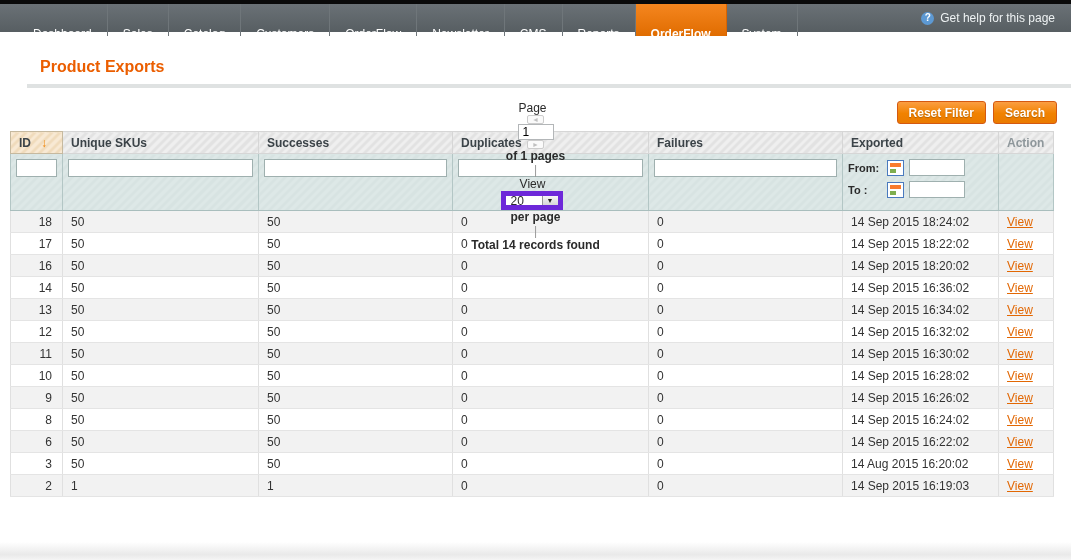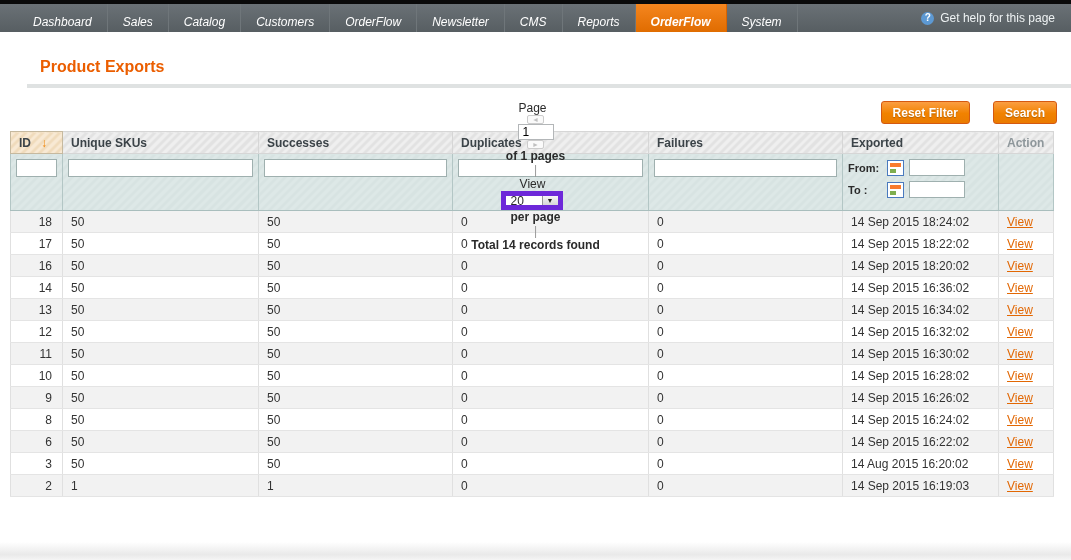--- a/index.html
+++ b/index.html
@@ -3,22 +3,22 @@
 <meta charset="utf-8">
 <style>
   * { margin:0; padding:0; box-sizing:border-box; }
   html,body { width:1071px; height:560px; overflow:hidden; background:#fff;
     font-family:"Liberation Sans", sans-serif; font-size:12px; color:#333; }
 
   
   .topbar { height:4px; background:#0a0a0a; }
   .navbar { height:28px; background:linear-gradient(180deg,#6a7176 0%,#575e62 100%);
     display:flex; align-items:stretch; padding-left:18px; color:#fff; }
-  .nav-item { line-height:28px; padding:4px 15px; border-right:1px solid #6f767a;
-    cursor:pointer; white-space:nowrap;font-style:italic; }
+  .nav-item { line-height:28px; padding:16px 15px; border-right:1px solid #6f767a;
+    cursor:pointer; white-space:nowrap; }
   .nav-item.active { background:linear-gradient(180deg,#f5861f 0%,#e06c00 100%);
     font-weight:bold; border-right:1px solid #d96400; }
   .help { margin-left:auto; display:flex; align-items:center; gap:6px; padding-right:16px;
     color:#eef2f3; cursor:pointer; }
   .help-icon { width:13px; height:13px; border-radius:50%; background:#5d99d3; color:#fff;
     font-size:10px; font-weight:bold; display:inline-flex; align-items:center;
     justify-content:center; line-height:1; }
 
   
   .page-title { margin:26px 0 6px 40px; color:#eb5e00; font-size:16px; font-weight:bold; }
@@ -34,21 +34,21 @@
     color:#c0c0c0; font-size:7px; display:inline-flex; align-items:center;
     justify-content:center; border-radius:2px; margin:0 5px; cursor:pointer; }
   .page-input { width:36px; height:20px; border:1px solid #b3b6b8; padding:0 4px;
     font-size:12px; font-family:inherit; }
   .view-select { display:inline-flex; border:5px solid #6d28d9; background:#fff;
     height:19px; align-items:center; margin-right:8px; cursor:pointer; }
   .view-select .val { width:36px; padding-left:5px; }
   .view-select .arrow { width:16px; align-self:stretch; background:linear-gradient(#f6f6f6,#d7d7d7);
     border-left:1px solid #989898; font-size:7px; display:flex; align-items:center;
     justify-content:center; color:#222; }
-  .toolbar-right { position:absolute; right:0; top:0; display:flex; gap:23px; }
+  .toolbar-right { position:absolute; right:0; top:0; display:flex; gap:7px; }
   .btn { border:1px solid #d45911; border-radius:3px;
     background:linear-gradient(180deg,#fb9e42 0%,#f18200 55%,#ea7b00 100%);
     color:#fff; font-weight:bold; font-size:12px; height:23px; padding:0 11px;
     cursor:pointer; text-shadow:0 1px 1px rgba(0,0,0,0.25); font-family:inherit; }
 
   
   .grid { margin:6px 14px 0 10px; }
   table { border-collapse:collapse; table-layout:fixed; width:1043px; font-size:12px; }
   col.w-id{width:52px} col.w-skus{width:196px} col.w-suc{width:194px}
   col.w-dup{width:196px} col.w-fail{width:194px} col.w-exp{width:156px} col.w-act{width:55px}

